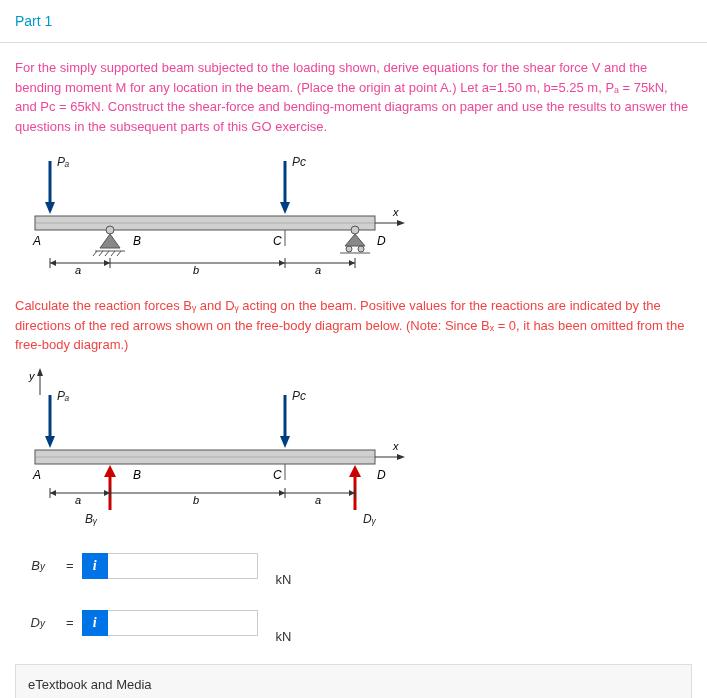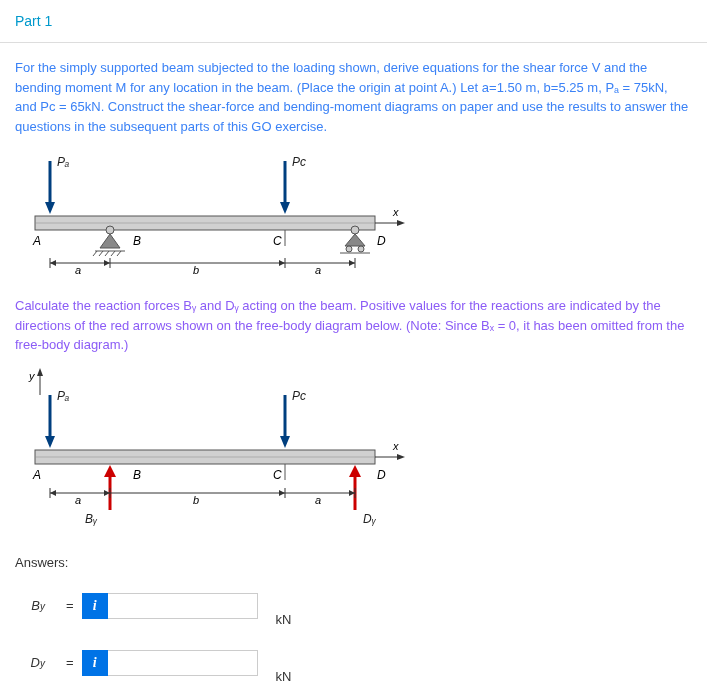--- a/index.html
+++ b/index.html
@@ -1,22 +1,22 @@
 <!DOCTYPE html>
 <html><head>
   <meta charset="utf-8">
   <style>
     * { box-sizing: border-box; margin: 0; padding: 0; }
     body { font-family: Arial, sans-serif; font-size: 13px; color: #333; background: #fff; width: 707px; }
     .part-header { color: #0099cc; font-size: 14px; padding: 13px 15px; border-bottom: 1px solid #ddd; }
     .content { padding: 15px 15px 0 15px; }
-    .problem-text { color: #3b82f6; line-height: 1.5; margin-bottom: 10px; }
+    .problem-text { color: #ec4899; line-height: 1.5; margin-bottom: 10px; }
     .diagram { position: relative; width: 400px; height: 140px; margin: 10px 0; }
     .diagram svg { display: block; }
-    .calc-text { color: #8b5cf6; line-height: 1.5; margin-top: 10px; margin-bottom: 5px; }
+    .calc-text { color: #ef4444; line-height: 1.5; margin-top: 10px; margin-bottom: 5px; }
     .answers-label { margin: 20px 0 15px 0; font-size: 13px; }
     .answer-row { display: flex; align-items: center; margin-bottom: 15px; }
     .answer-label { font-style: italic; width: 30px; text-align: right; margin-right: 18px; }
     .sub { font-size: 10px; font-style: italic; }
     .equals { margin: 0 8px 0 3px; }
     .input-group { display: flex; align-items: stretch; }
     .info-icon { background: #0073e6; color: #fff; width: 26px; height: 26px; display: flex; align-items: center; justify-content: center; font-weight: bold; font-family: 'Times New Roman', serif; font-style: italic; font-size: 14px; }
     .num-input { width: 150px; height: 26px; border: 1px solid #ccc; border-left: none; padding: 0 6px; font-size: 13px; }
     .unit { margin-left: 18px; font-size: 13px; margin-top: 27px; }
     .etextbook { border: 1px solid #ddd; background: #f7f7f7; padding: 12px; margin-top: 20px; font-size: 13px; }
@@ -138,21 +138,20 @@
       <line x1="95" y1="128" x2="270" y2="128" stroke="#333"></line>
       <polygon points="270,128 264,125 264,131" fill="#333"></polygon>
       <text x="178" y="139" font-size="11" font-style="italic">b</text>
       <line x1="340" y1="123" x2="340" y2="133" stroke="#333"></line>
       <line x1="270" y1="128" x2="340" y2="128" stroke="#333"></line>
       <polygon points="340,128 334,125 334,131" fill="#333"></polygon>
       <text x="300" y="139" font-size="11" font-style="italic">a</text>
     </svg>
   </div>
 
-  <div class="answers-label">Answers:</div>
 
   <div class="answer-row">
     <span class="answer-label"><i>B</i><span class="sub">y</span></span>
     <span class="equals">=</span>
     <div class="input-group">
       <div class="info-icon">i</div>
       <input class="num-input" type="text" value="" style="">
     </div>
     <span class="unit">kN</span>
   </div>

